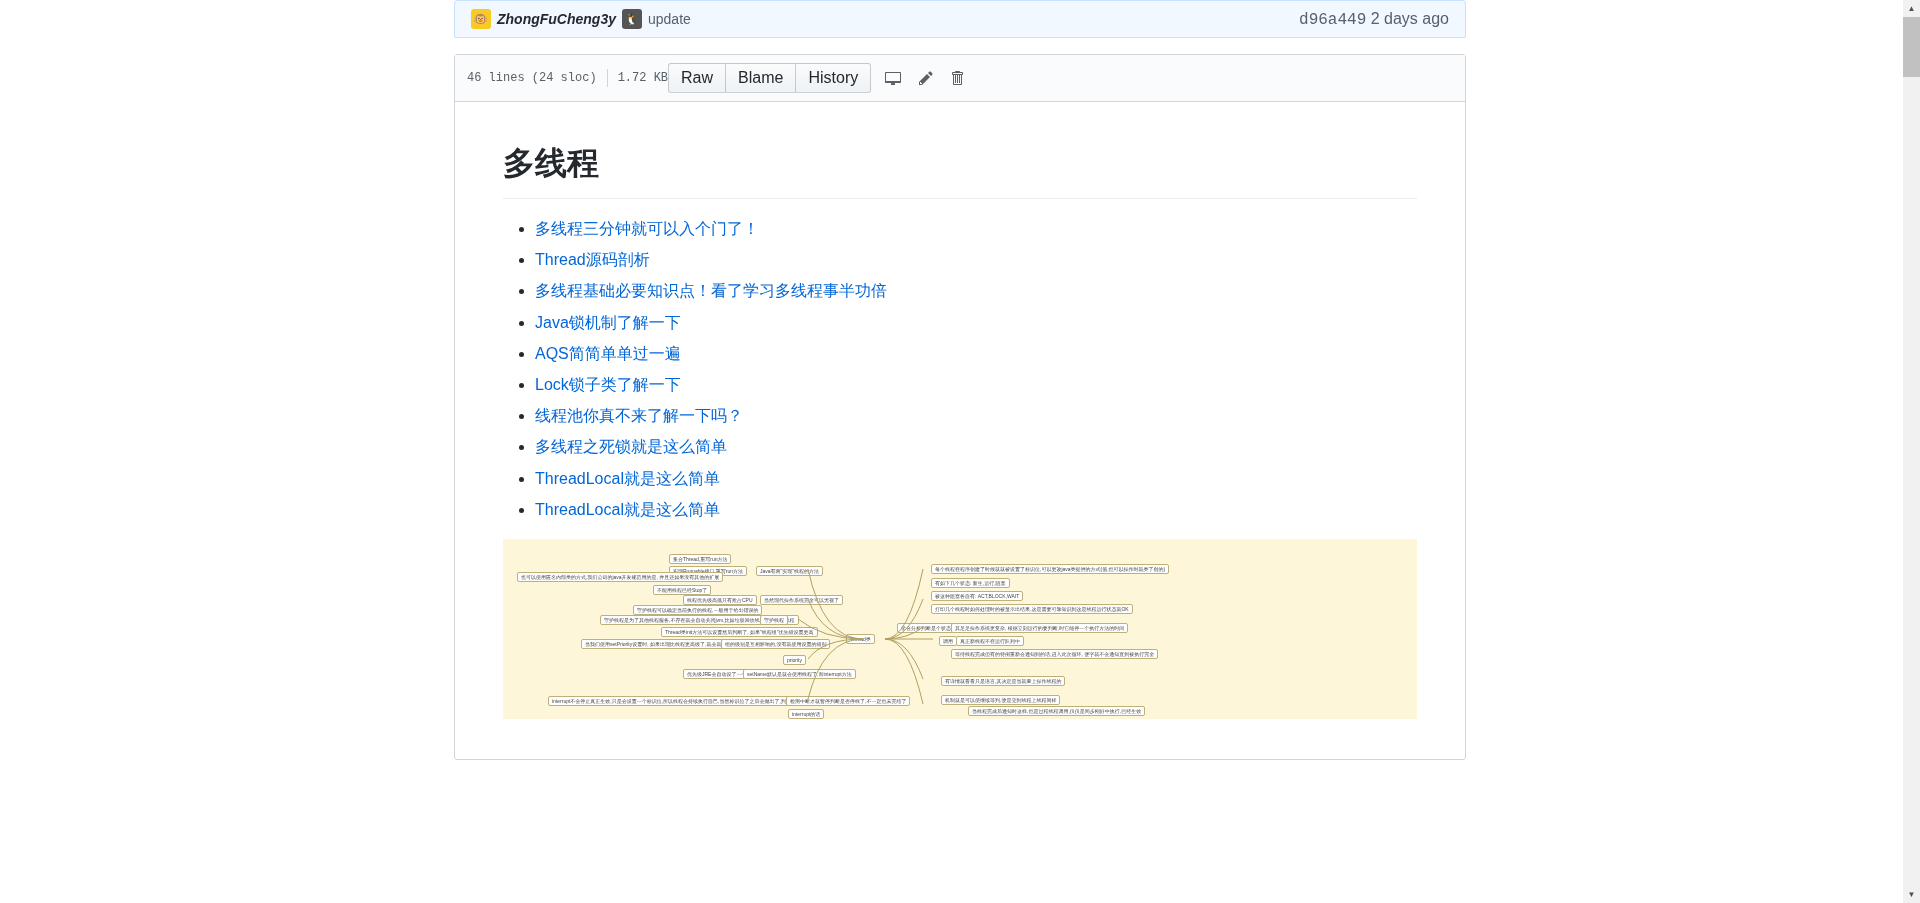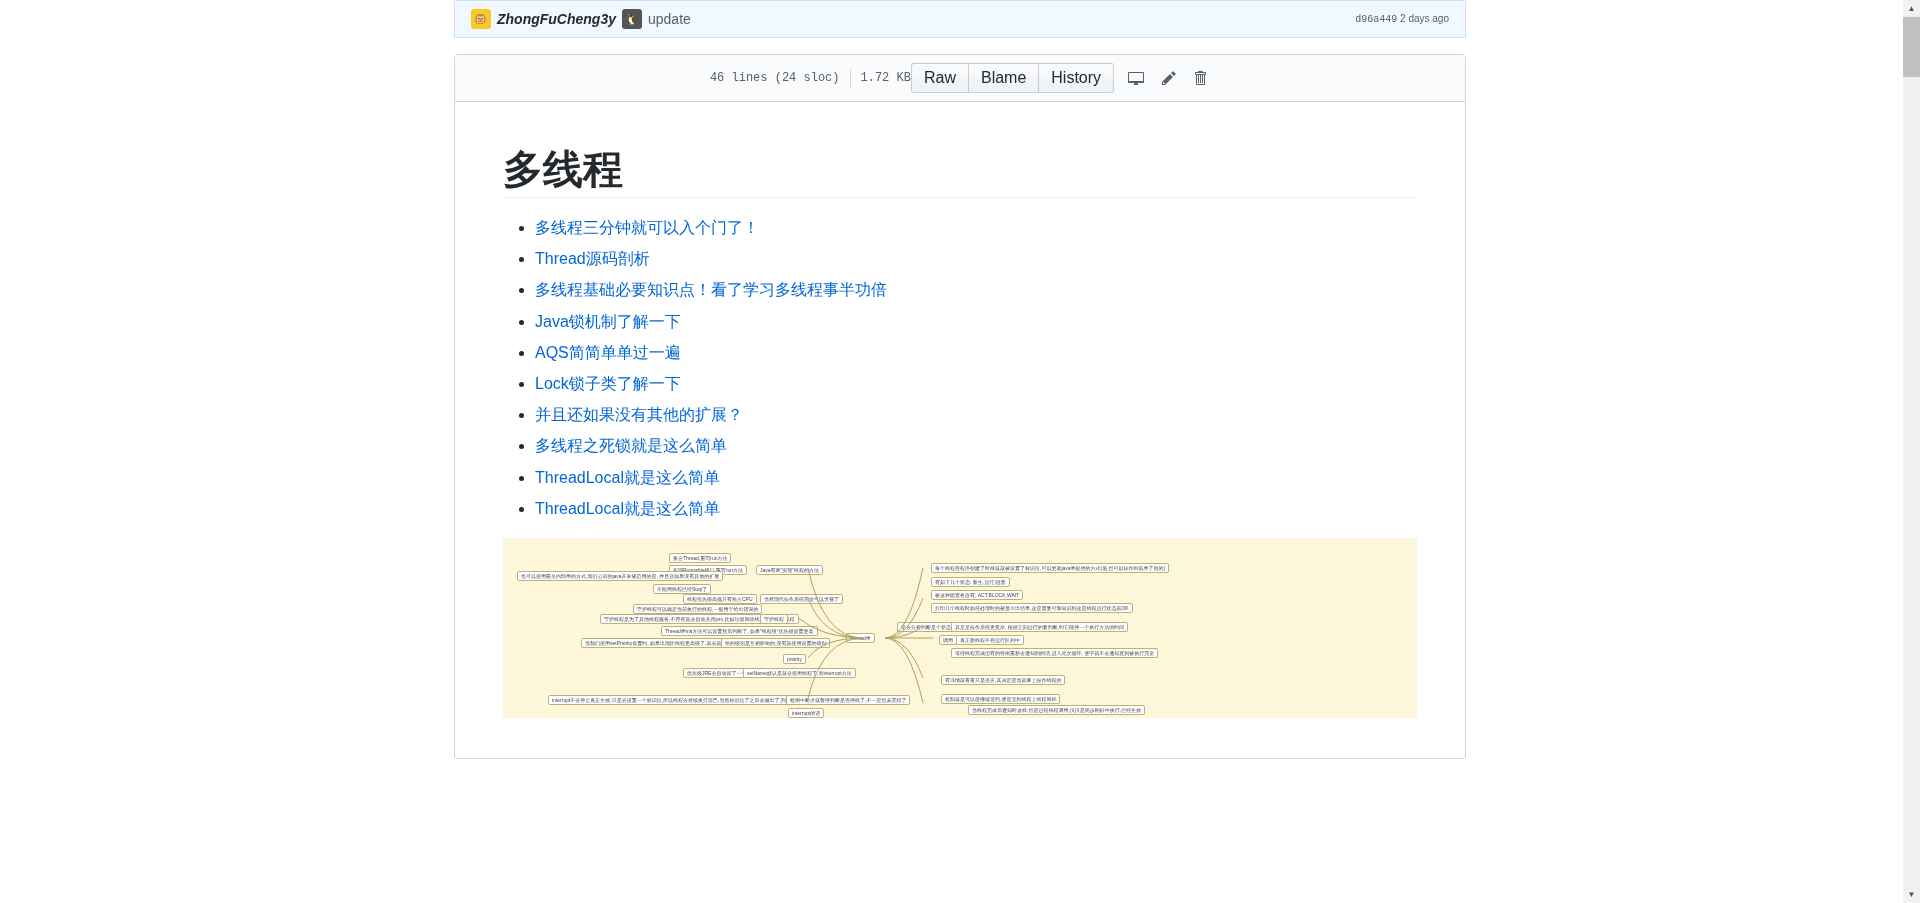--- a/index.html
+++ b/index.html
@@ -49,21 +49,21 @@
     }
     .author-name {
       font-weight: 600;
       color: #24292e;
       font-style: italic;
     }
     .commit-msg {
       color: #586069;
     }
     .commit-right {
-      font-size: 10px;
+      font-size: 16px;
       color: #586069;
     }
     .commit-sha {
       font-family: SFMono-Regular, Consolas, "Liberation Mono", Menlo, monospace;
       color: #586069;
     }
     .contributors-bar {
       border: 1px solid #e1e4e8;
       border-top: 0;
       padding: 10px 16px;
@@ -77,21 +77,21 @@
       font-weight: 600;
     }
     .file-box {
       margin-top: 16px;
       border: 1px solid #d1d5da;
       border-radius: 3px;
     }
     .file-header {
       display: flex;
       align-items: center;
-      justify-content: center;
+      justify-content: flex-start;
       padding: 8px 12px;
       border-bottom: 1px solid #d1d5da;
       background: #fafbfc;
     }
     .file-info {
       font-family: SFMono-Regular, Consolas, "Liberation Mono", Menlo, monospace;
       font-size: 12px;
       color: #586069;
       display: flex;
       align-items: center;
@@ -128,24 +128,24 @@
       cursor: pointer;
       display: inline-flex;
       align-items: center;
       padding: 4px;
     }
     .icon-action svg { fill: currentColor; }
     .markdown-body {
       padding: 40px 48px;
     }
     .markdown-body h1 {
-      font-size: 40px;
+      font-size: 32px;
       font-weight: 600;
       border-bottom: 1px solid #eaecef;
-      padding-bottom: 0;
+      padding-bottom: 12px;
       margin-bottom: 16px;
       font-family: Liberation Mono, monospace;
     }
     .markdown-body ul {
       padding-left: 32px;
       margin-bottom: 16px;
     }
     .markdown-body li {
       margin: 4px 0;
       font-size: 16px;
@@ -257,21 +257,21 @@
 
     <div class="markdown-body">
       <h1>多线程</h1>
       <ul>
         <li><a>多线程三分钟就可以入个门了！</a></li>
         <li><a>Thread源码剖析</a></li>
         <li><a>多线程基础必要知识点！看了学习多线程事半功倍</a></li>
         <li><a>Java锁机制了解一下</a></li>
         <li><a>AQS简简单单过一遍</a></li>
         <li><a>Lock锁子类了解一下</a></li>
-        <li><a>并且还如果没有其他的扩展？</a></li>
+        <li><a>线程池你真不来了解一下吗？</a></li>
         <li><a>多线程之死锁就是这么简单</a></li>
         <li><a>ThreadLocal就是这么简单</a></li>
         <li><a>ThreadLocal就是这么简单</a></li>
       </ul>
 
       <div class="mindmap-img">
 
         <div class="mm-box" style="left:343px; top:95px;">Thread类</div>
         <div class="mm-box" style="left:166px; top:15px;">集合Thread,重写run方法</div>
         <div class="mm-box" style="left:166px; top:27px;">实现Runnable接口,重写run方法</div>

